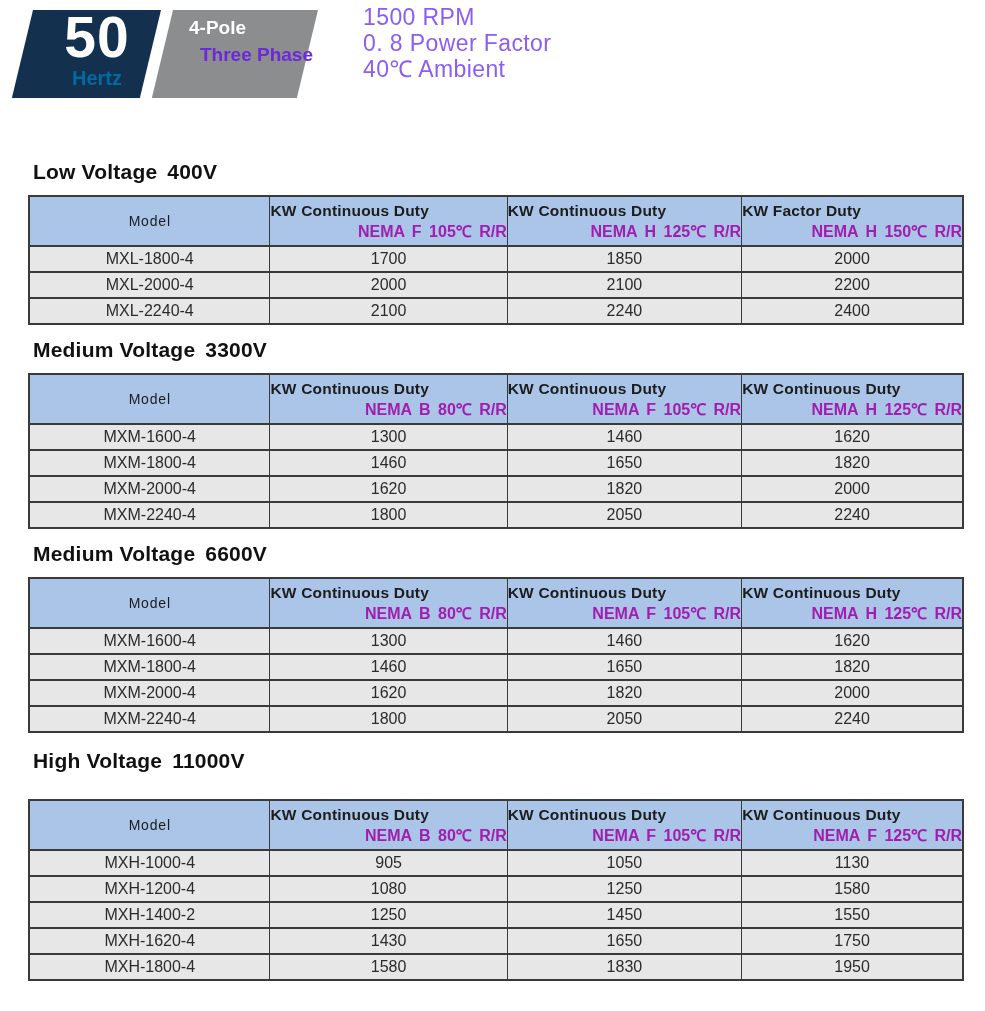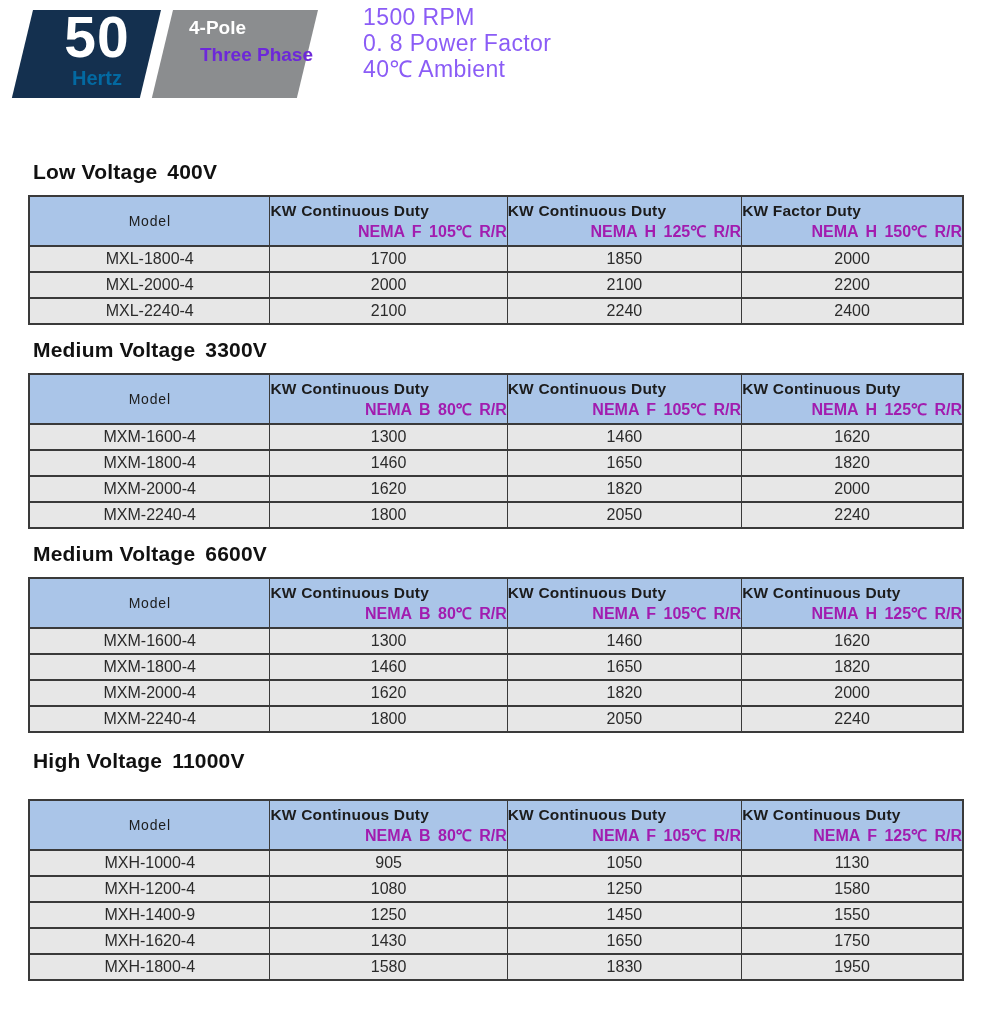--- a/index.html
+++ b/index.html
@@ -265,21 +265,21 @@
               <td>1050</td>
               <td>1130</td>
             </tr>
             <tr>
               <td>MXH-1200-4</td>
               <td>1080</td>
               <td>1250</td>
               <td>1580</td>
             </tr>
             <tr>
-              <td>MXH-1400-9</td>
+              <td>MXH-1400-2</td>
               <td>1250</td>
               <td>1450</td>
               <td>1550</td>
             </tr>
             <tr>
               <td>MXH-1620-4</td>
               <td>1430</td>
               <td>1650</td>
               <td>1750</td>
             </tr>

